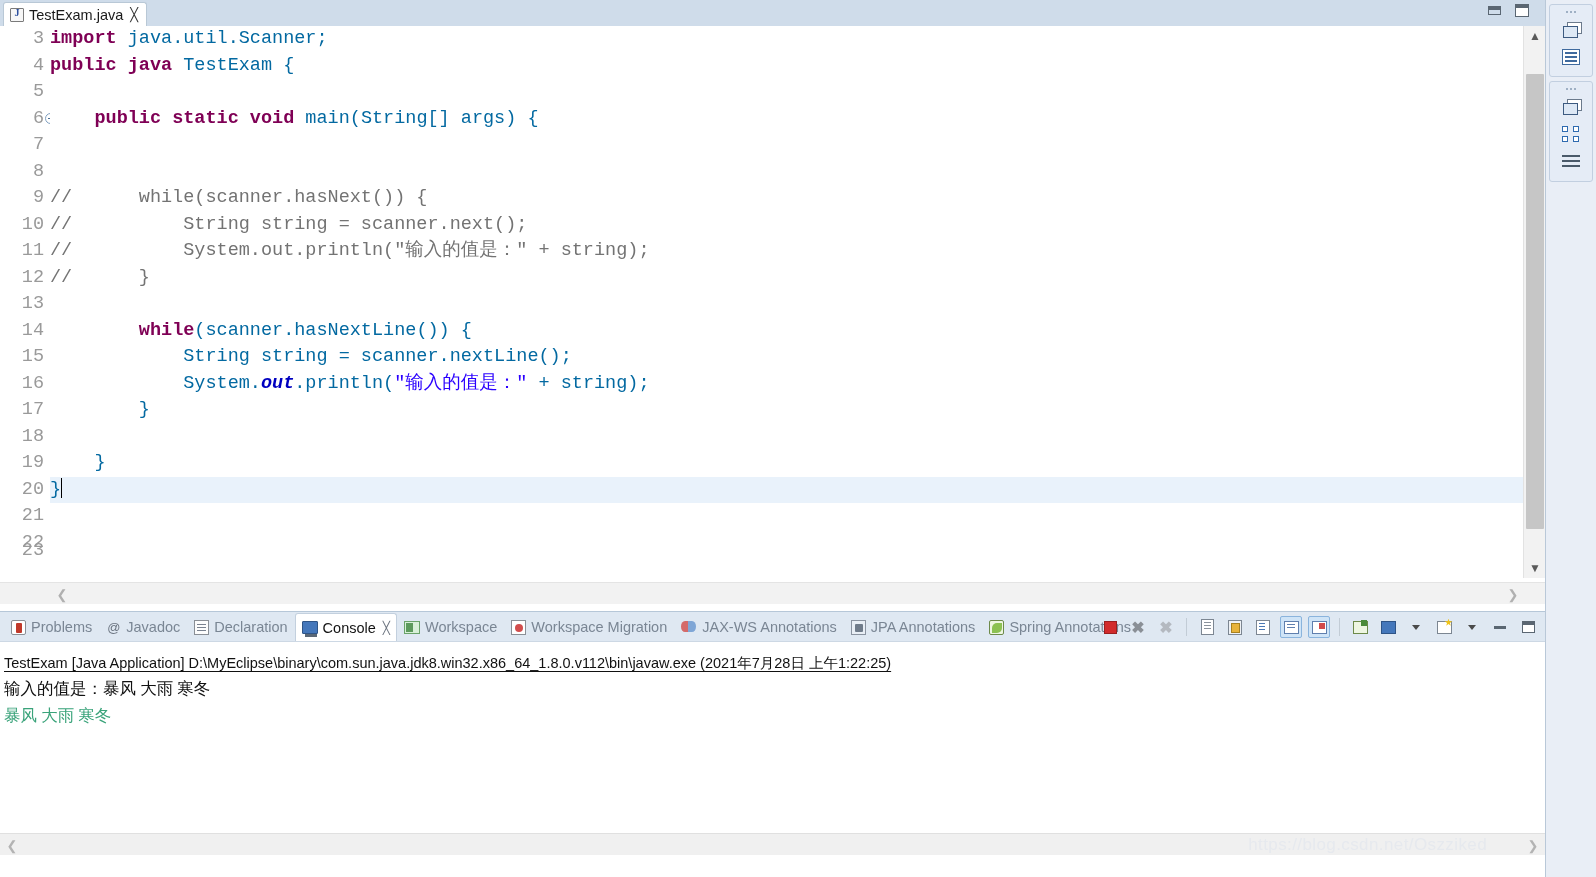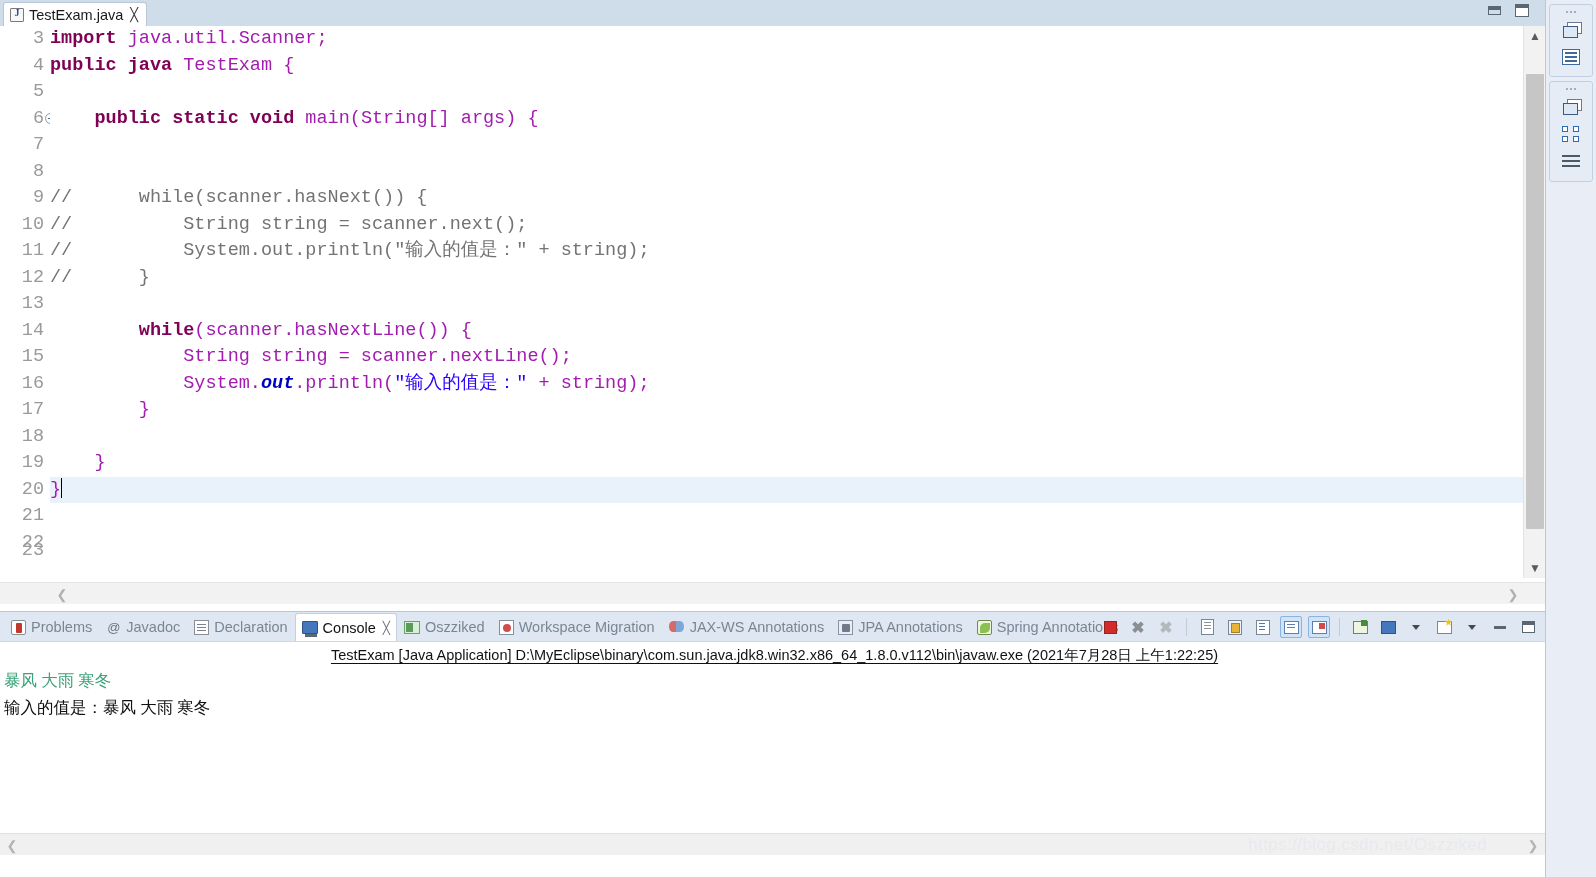--- a/index.html
+++ b/index.html
@@ -140,21 +140,21 @@
     content: "";
     position: absolute; left: 2px; top: 4px;
     width: 5px; height: 1px; background: #4a6f95;
   }
 
   
   .kw   { color: #7f0055; font-weight: bold; }
   .sfld { color: #0000c0; font-weight: bold; font-style: italic; }
   .str  { color: #2a00ff; }
   .cmt  { color: #737373; }
-  .plain{ color: #a21caf; text-align: center; }
+  .plain{ color: #0369a1; text-align: center; }
 
   .caret {
     display: inline-block;
     width: 1px; height: 20px;
     background: #000;
     vertical-align: -4px;
     margin-left: 0px;
   }
 
   
@@ -345,28 +345,27 @@
   .i-max { width:13px;height:12px;border:1.5px solid #5a6672;border-top-width:4px;background:#fff;}
 
   
   .console-area {
     position: absolute; left: 0; top: 30px;
     width: 1545px; height: 214px;
     background: #ffffff;
     border-top: 1px solid #cdd8e4;
   }
   .console-header {
-    margin: 4px 0 0 4px;
+    margin: 12px 0 0 4px;
     font-size: 14.5px;
     color: #111111;
     text-decoration: underline;
     text-decoration-color: #111;
     text-underline-offset: 3px;
     white-space: nowrap;
-    text-align: center;
   }
   .console-line {
     margin: 4px 0 0 4px;
     font-size: 16.5px;
     line-height: 23px;
     white-space: pre;
     font-family: "Liberation Serif", serif;
   }
   .c-in  { color: #3aa37a; }
   .c-out { color: #111111; }
@@ -489,21 +488,21 @@
             <span class="vicon ic-decl"></span>
             <span>Declaration</span>
           </div>
           <div class="vtab active">
             <span class="vicon ic-console"></span>
             <span>Console</span>
             <span class="vt-close">╳</span>
           </div>
           <div class="vtab">
             <span class="vicon ic-progress"></span>
-            <span>Oszziked</span>
+            <span>Workspace</span>
           </div>
           <div class="vtab">
             <span class="vicon ic-migr"></span>
             <span>Workspace Migration</span>
           </div>
           <div class="vtab">
             <span class="vicon ic-jaxws"></span>
             <span>JAX-WS Annotations</span>
           </div>
           <div class="vtab">
@@ -562,22 +561,22 @@
           </span>
         <span class="tbtn">
             <span class="i-max"></span>
           </span>
       </div>
     </div>
 
     <div class="console-area">
       <div class="console-header">TestExam [Java Application] D:\MyEclipse\binary\com.sun.java.jdk8.win32.x86_64_1.8.0.v112\bin\javaw.exe (2021年7月28日 上午1:22:25)</div>
       <div id="console-out">
+          <div class="console-line c-out">输入的值是：暴风 大雨 寒冬</div>
           <div class="console-line c-in">暴风 大雨 寒冬</div>
-          <div class="console-line c-out">输入的值是：暴风 大雨 寒冬</div>
         </div>
       <div class="con-hscroll">
         <div class="a-l">❮</div>
         <div class="a-r">❯</div>
       </div>
     </div>
 
     <div class="watermark">https://blog.csdn.net/Oszziked</div>
   </div>
 

